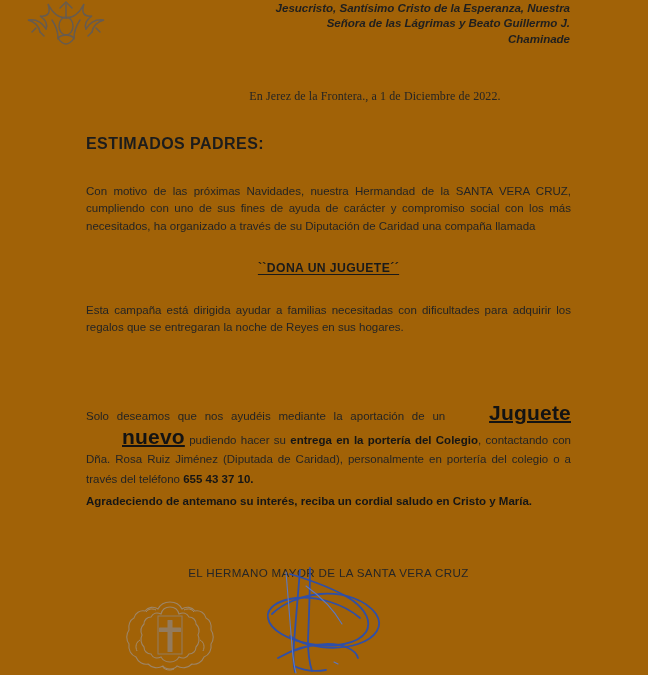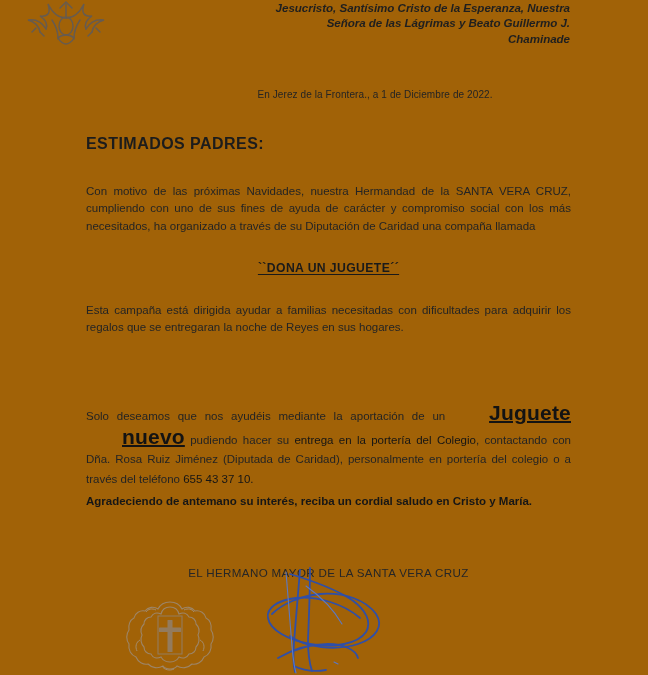--- a/index.html
+++ b/index.html
@@ -48,23 +48,24 @@
     color: #1f1f1f;
   }
 
   
   .dateline {
     position: absolute;
     left: 180px;
     top: 89px;
     width: 390px;
     text-align: center;
-    font-size: 10px;
+    font-size: 12px;
     color: #242424;
     letter-spacing: 0.1px;
+    font-family: Liberation Serif, serif;
   }
 
   
   .salutation {
     position: absolute;
     left: 86px;
     top: 135px;
     font-weight: bold;
     font-size: 16px;
     letter-spacing: 0.45px;
@@ -105,21 +106,21 @@
 
   .bigword {
     font-weight: bold;
     font-size: 21px;
     text-decoration: underline;
     text-underline-offset: 1px;
     letter-spacing: 0.2px;
     color: #131313;
     margin-left: 36px;
   }
-  .b { font-weight: normal; color: #151515; }
+  .b { font-weight: bold; color: #151515; }
 
   
   .sig-title {
     position: absolute;
     left: 86px;
     top: 566px;
     width: 485px;
     text-align: center;
     font-size: 11.6px;
     letter-spacing: 0.35px;

